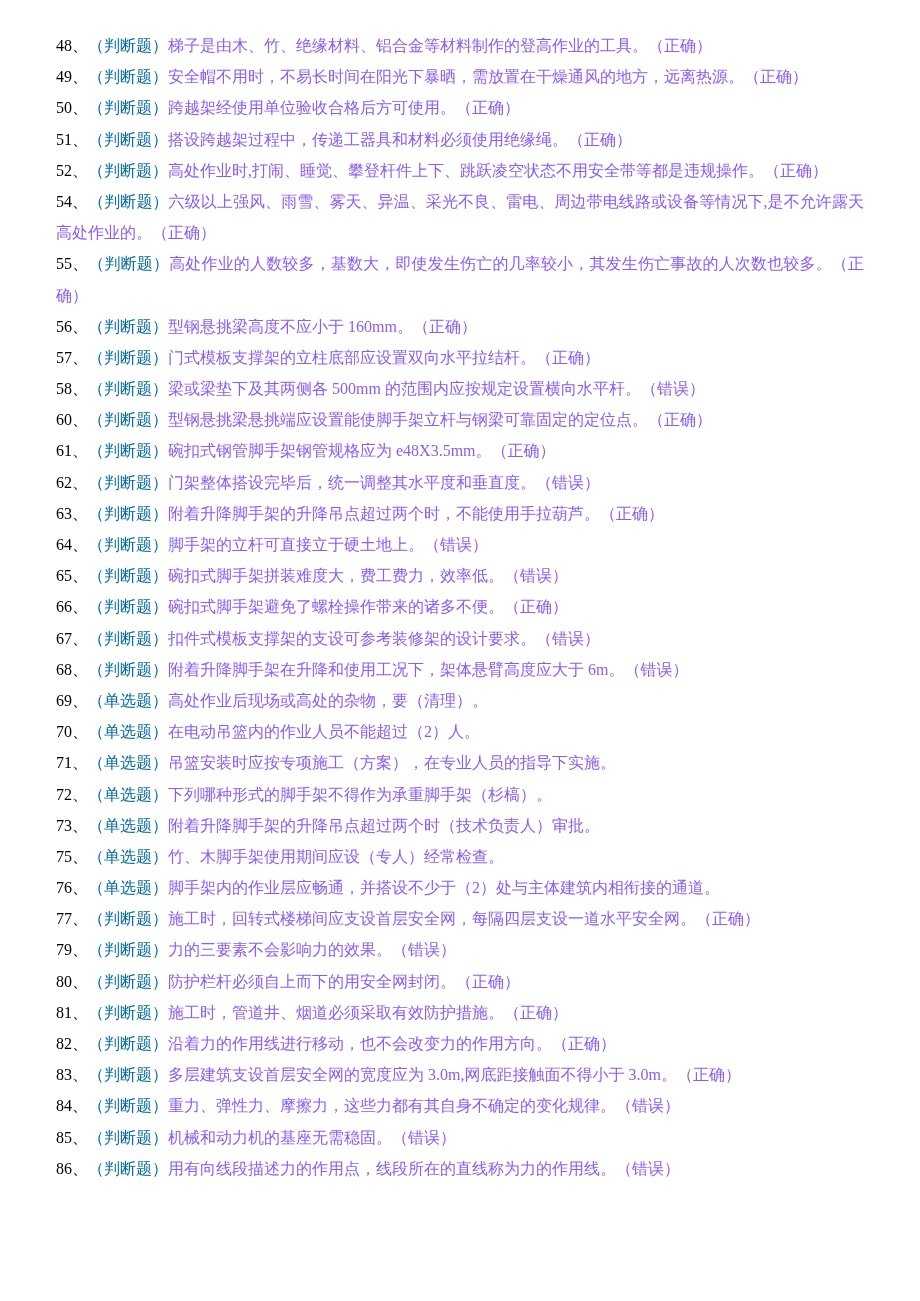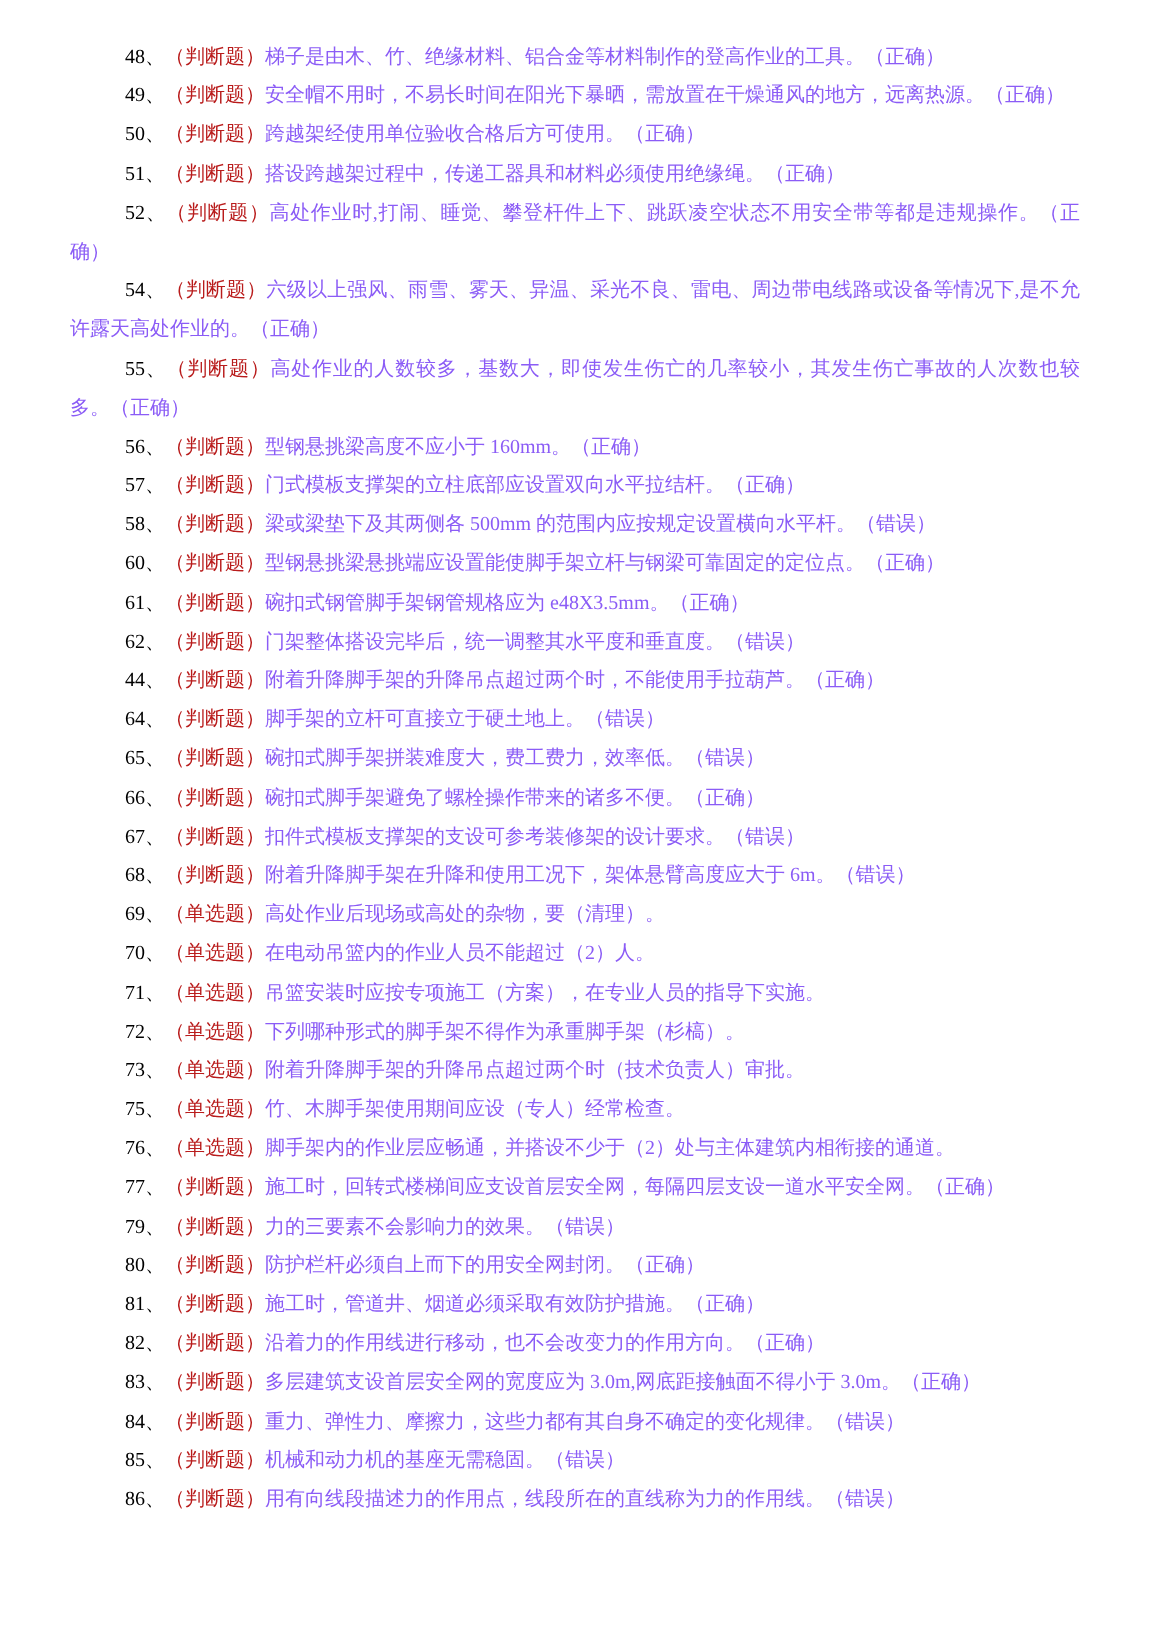--- a/index.html
+++ b/index.html
@@ -14,24 +14,23 @@
       color: #000;
       background: #fff;
       padding: 30px 56px;
       width: 920px;
     }
     .item {
       text-align: justify;
     }
     .num {
       color: #000;
-      margin-left: 44px;
     }
     .tag {
-      color: #b91c1c;
+      color: #0369a1;
     }
     .text {
       color: #8b5cf6;
     }
   </style>
 </head>
 <body>
 
 <div id="content">
     <div class="item"><span class="num">48、</span><span class="tag">（判断题）</span><span class="text">梯子是由木、竹、绝缘材料、铝合金等材料制作的登高作业的工具。（正确）</span></div>
@@ -40,21 +39,21 @@
     <div class="item"><span class="num">51、</span><span class="tag">（判断题）</span><span class="text">搭设跨越架过程中，传递工器具和材料必须使用绝缘绳。（正确）</span></div>
     <div class="item"><span class="num">52、</span><span class="tag">（判断题）</span><span class="text">高处作业时,打闹、睡觉、攀登杆件上下、跳跃凌空状态不用安全带等都是违规操作。（正确）</span></div>
     <div class="item"><span class="num">54、</span><span class="tag">（判断题）</span><span class="text">六级以上强风、雨雪、雾天、异温、采光不良、雷电、周边带电线路或设备等情况下,是不允许露天高处作业的。（正确）</span></div>
     <div class="item"><span class="num">55、</span><span class="tag">（判断题）</span><span class="text">高处作业的人数较多，基数大，即使发生伤亡的几率较小，其发生伤亡事故的人次数也较多。（正确）</span></div>
     <div class="item"><span class="num">56、</span><span class="tag">（判断题）</span><span class="text">型钢悬挑梁高度不应小于 160mm。（正确）</span></div>
     <div class="item"><span class="num">57、</span><span class="tag">（判断题）</span><span class="text">门式模板支撑架的立柱底部应设置双向水平拉结杆。（正确）</span></div>
     <div class="item"><span class="num">58、</span><span class="tag">（判断题）</span><span class="text">梁或梁垫下及其两侧各 500mm 的范围内应按规定设置横向水平杆。（错误）</span></div>
     <div class="item"><span class="num">60、</span><span class="tag">（判断题）</span><span class="text">型钢悬挑梁悬挑端应设置能使脚手架立杆与钢梁可靠固定的定位点。（正确）</span></div>
     <div class="item"><span class="num">61、</span><span class="tag">（判断题）</span><span class="text">碗扣式钢管脚手架钢管规格应为 e48X3.5mm。（正确）</span></div>
     <div class="item"><span class="num">62、</span><span class="tag">（判断题）</span><span class="text">门架整体搭设完毕后，统一调整其水平度和垂直度。（错误）</span></div>
-    <div class="item"><span class="num">44、</span><span class="tag">（判断题）</span><span class="text">附着升降脚手架的升降吊点超过两个时，不能使用手拉葫芦。（正确）</span></div>
+    <div class="item"><span class="num">63、</span><span class="tag">（判断题）</span><span class="text">附着升降脚手架的升降吊点超过两个时，不能使用手拉葫芦。（正确）</span></div>
     <div class="item"><span class="num">64、</span><span class="tag">（判断题）</span><span class="text">脚手架的立杆可直接立于硬土地上。（错误）</span></div>
     <div class="item"><span class="num">65、</span><span class="tag">（判断题）</span><span class="text">碗扣式脚手架拼装难度大，费工费力，效率低。（错误）</span></div>
     <div class="item"><span class="num">66、</span><span class="tag">（判断题）</span><span class="text">碗扣式脚手架避免了螺栓操作带来的诸多不便。（正确）</span></div>
     <div class="item"><span class="num">67、</span><span class="tag">（判断题）</span><span class="text">扣件式模板支撑架的支设可参考装修架的设计要求。（错误）</span></div>
     <div class="item"><span class="num">68、</span><span class="tag">（判断题）</span><span class="text">附着升降脚手架在升降和使用工况下，架体悬臂高度应大于 6m。（错误）</span></div>
     <div class="item"><span class="num">69、</span><span class="tag">（单选题）</span><span class="text">高处作业后现场或高处的杂物，要（清理）。</span></div>
     <div class="item"><span class="num">70、</span><span class="tag">（单选题）</span><span class="text">在电动吊篮内的作业人员不能超过（2）人。</span></div>
     <div class="item"><span class="num">71、</span><span class="tag">（单选题）</span><span class="text">吊篮安装时应按专项施工（方案），在专业人员的指导下实施。</span></div>
     <div class="item"><span class="num">72、</span><span class="tag">（单选题）</span><span class="text">下列哪种形式的脚手架不得作为承重脚手架（杉槁）。</span></div>
     <div class="item"><span class="num">73、</span><span class="tag">（单选题）</span><span class="text">附着升降脚手架的升降吊点超过两个时（技术负责人）审批。</span></div>

